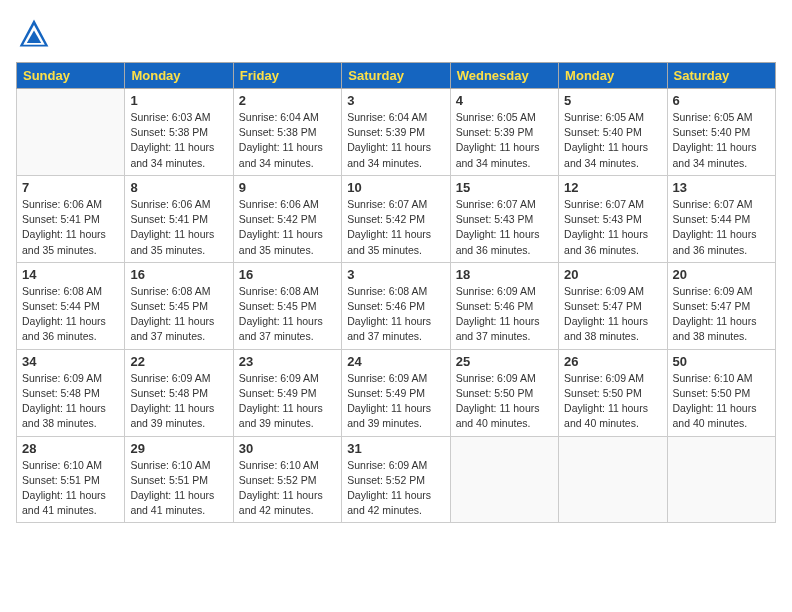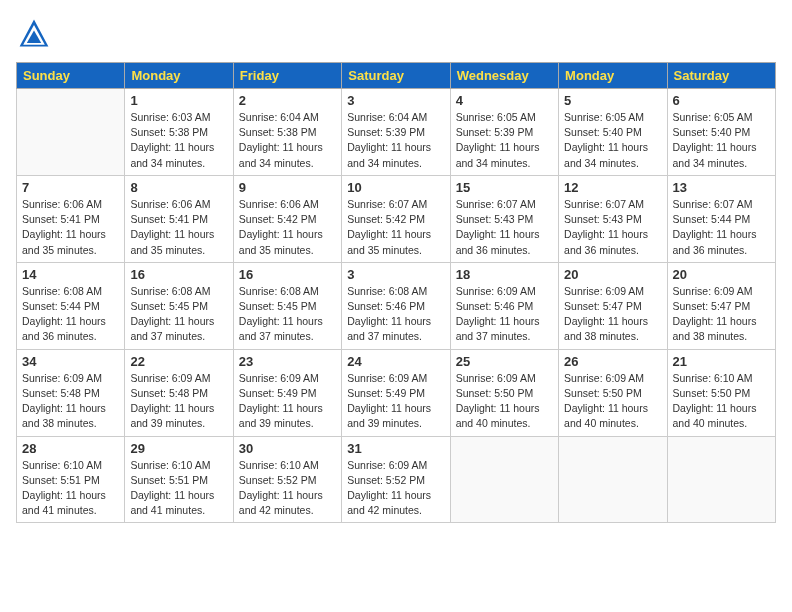--- a/index.html
+++ b/index.html
@@ -282,21 +282,21 @@
 Sunset: 5:50 PM
 Daylight: 11 hours and 40 minutes.</div>
           </td>
           <td>
             <span class="day-number">26</span>
             <div class="cell-info" style="white-space: pre-line;">Sunrise: 6:09 AM
 Sunset: 5:50 PM
 Daylight: 11 hours and 40 minutes.</div>
           </td>
           <td>
-            <span class="day-number">21</span>
+            <span class="day-number">50</span>
             <div class="cell-info" style="white-space: pre-line;">Sunrise: 6:10 AM
 Sunset: 5:50 PM
 Daylight: 11 hours and 40 minutes.</div>
           </td>
         </tr>
         <tr>
           <td>
             <span class="day-number">28</span>
             <div class="cell-info" style="white-space: pre-line;">Sunrise: 6:10 AM
 Sunset: 5:51 PM

